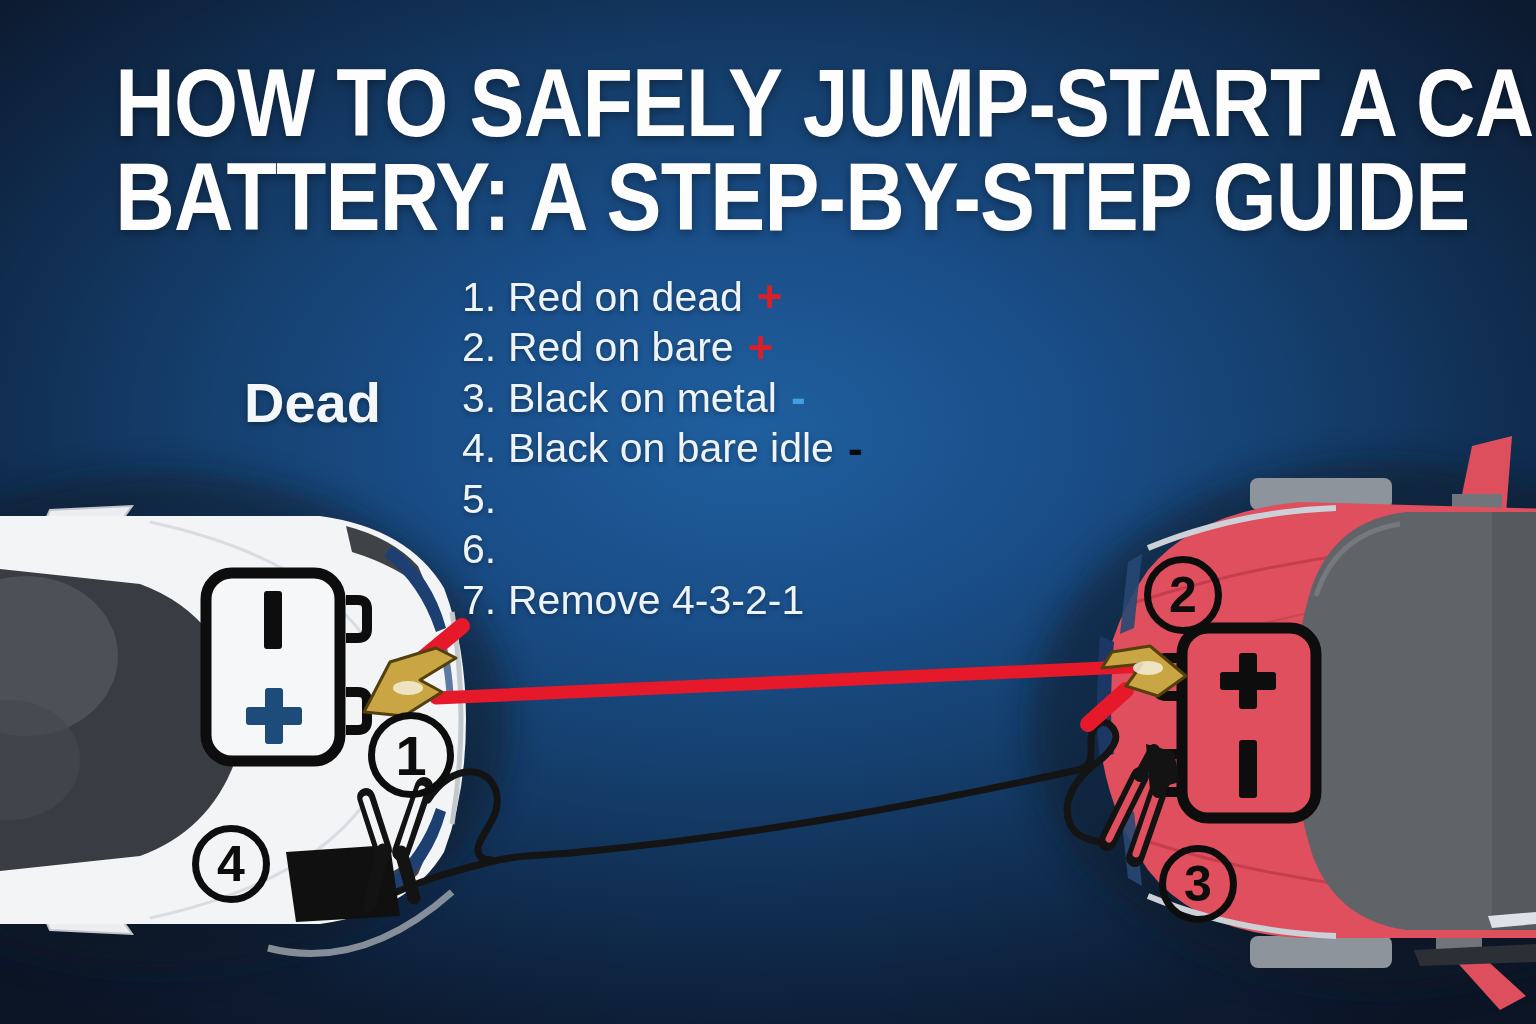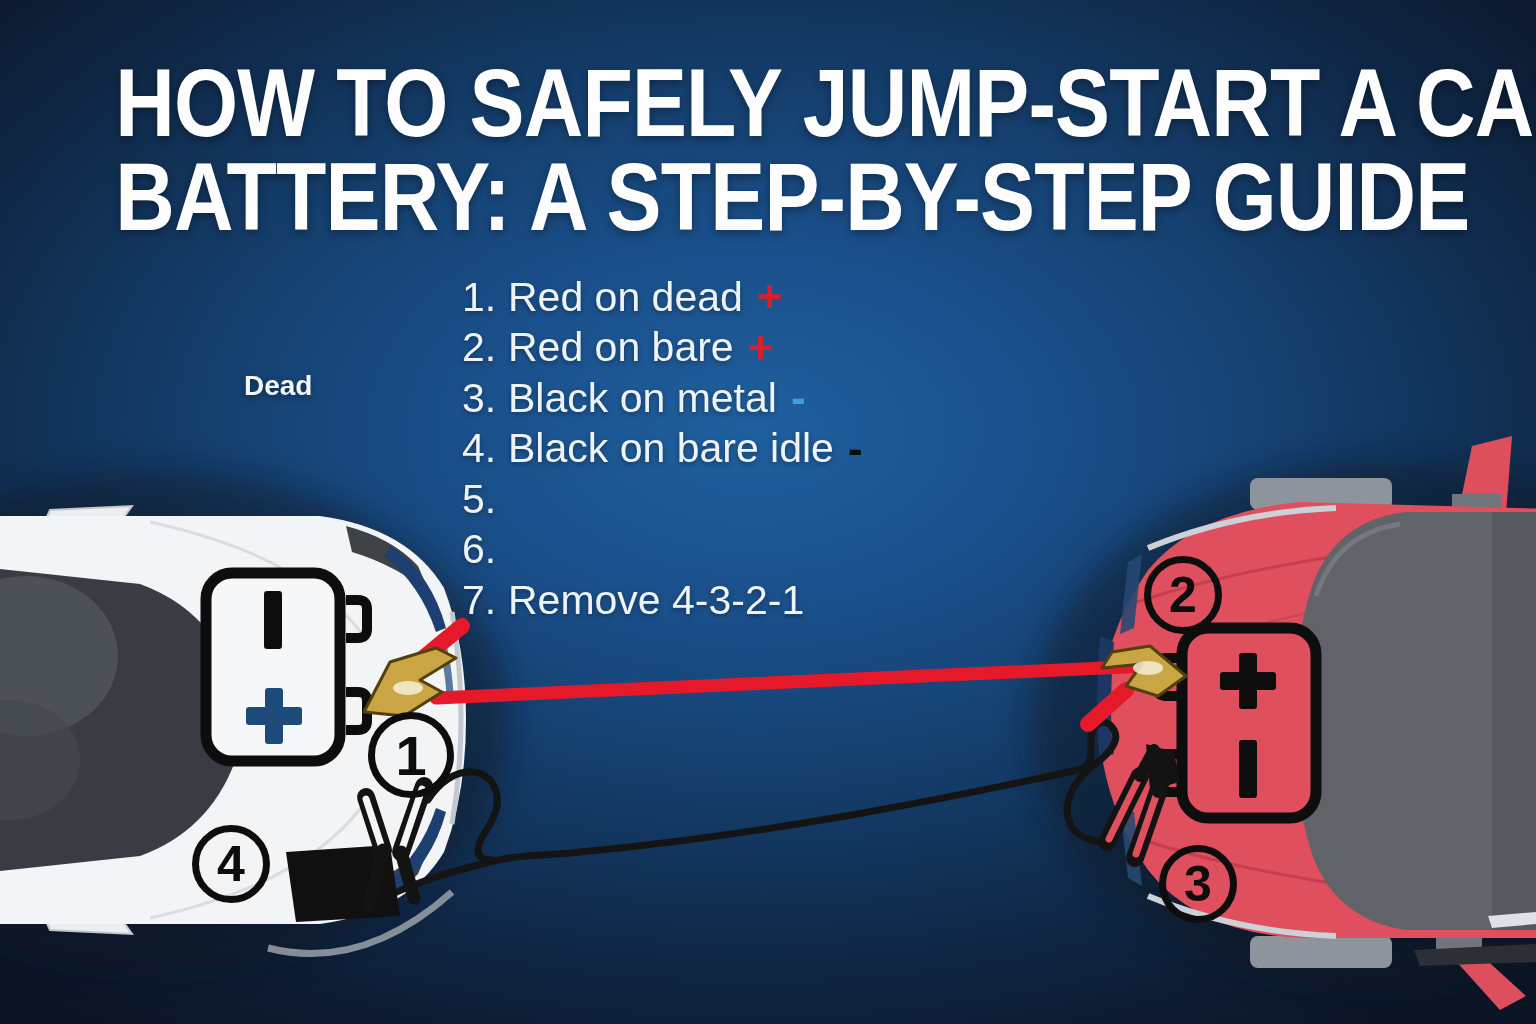--- a/index.html
+++ b/index.html
@@ -13,21 +13,21 @@
   }
   svg{position:absolute;left:0;top:0;}
   .title{
     position:absolute;left:0;top:56px;width:1536px;text-align:center;
     color:#fdfdfd;font-weight:700;font-size:97px;line-height:94px;
     transform:scaleX(0.85);transform-origin:50% 0;
     letter-spacing:-1px;text-shadow:0 3px 10px rgba(0,0,0,.35);
     white-space:nowrap;
   }
   .car-label{
-    position:absolute;color:#f4f7fa;font-weight:700;font-size:28px;
+    position:absolute;color:#f4f7fa;font-weight:700;font-size:56px;
     text-shadow:0 2px 6px rgba(0,0,0,.4);
   }
   .car-label.dead{left:244px;top:370px;}
   .car-label.donor{left:1226px;top:370px;}
   .steps{position:absolute;left:462px;top:272px;}
   .step{display:flex;align-items:center;height:50.5px;color:#eef3f8;
         font-size:41px;text-shadow:0 2px 5px rgba(0,0,0,.35);}
   .step .num{width:46px;flex:0 0 auto;}
   .step .txt{white-space:nowrap;}
   .step .sfx{margin-left:14px;font-weight:700;font-size:44px;line-height:1;

